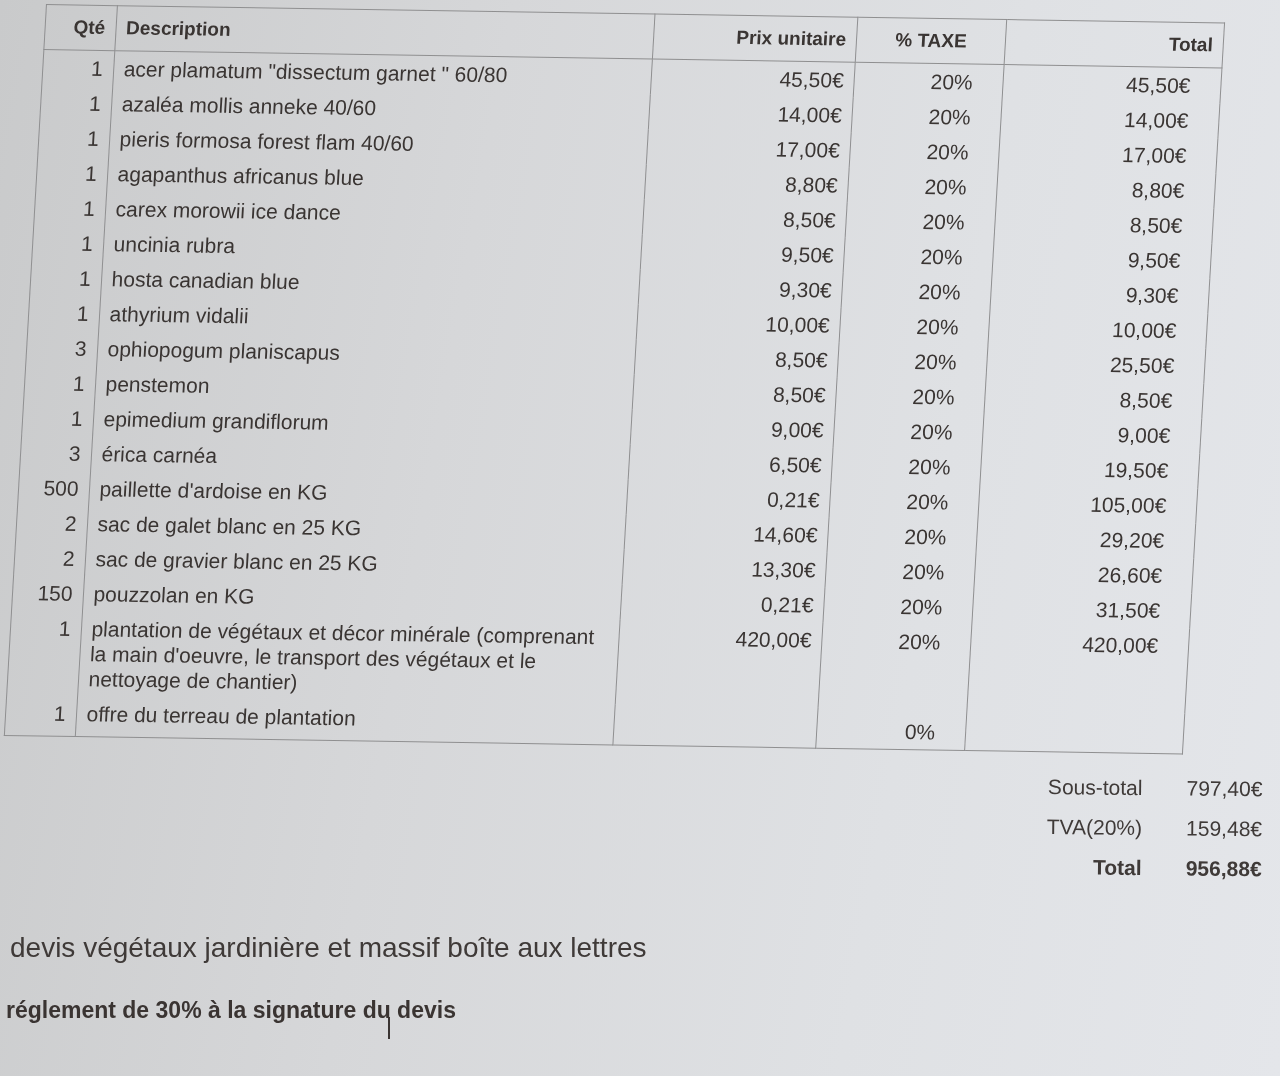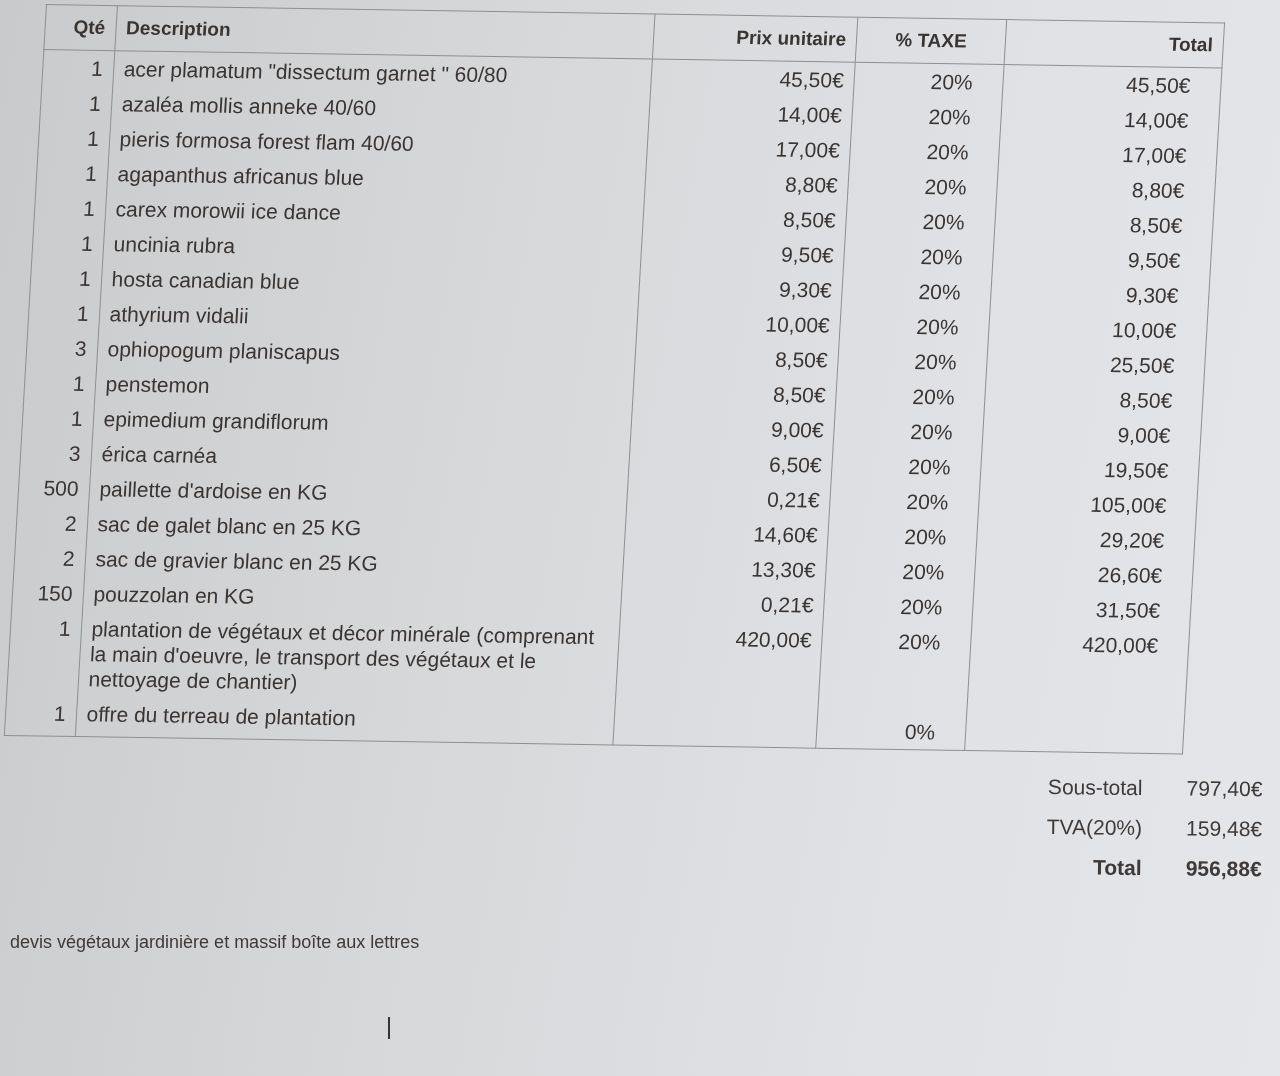--- a/index.html
+++ b/index.html
@@ -91,21 +91,21 @@
       width: 112px;
       margin-left: 8px;
     }
     .summary-row.grand {
       font-weight: bold;
     }
     .note {
       position: absolute;
       left: 10px;
       top: 932px;
-      font-size: 18px;
+      font-size: 28px;
       color: #3f3a38;
     }
     .terms {
       position: absolute;
       left: 6px;
       top: 997px;
       font-size: 23px;
       font-weight: bold;
       color: #3a3432;
     }
@@ -272,15 +272,16 @@
       <span class="summary-label">TVA(20%)</span>
       <span class="summary-value">159,48€</span>
     </div>
     <div class="summary-row grand">
       <span class="summary-label">Total</span>
       <span class="summary-value">956,88€</span>
     </div>
   </div>
 
   <div class="note">devis végétaux jardinière et massif boîte aux lettres</div>
+  <div class="terms">réglement de 30% à la signature du devis</div>
   <div class="cursor"></div>
 
 </div>
 
 </body></html>

